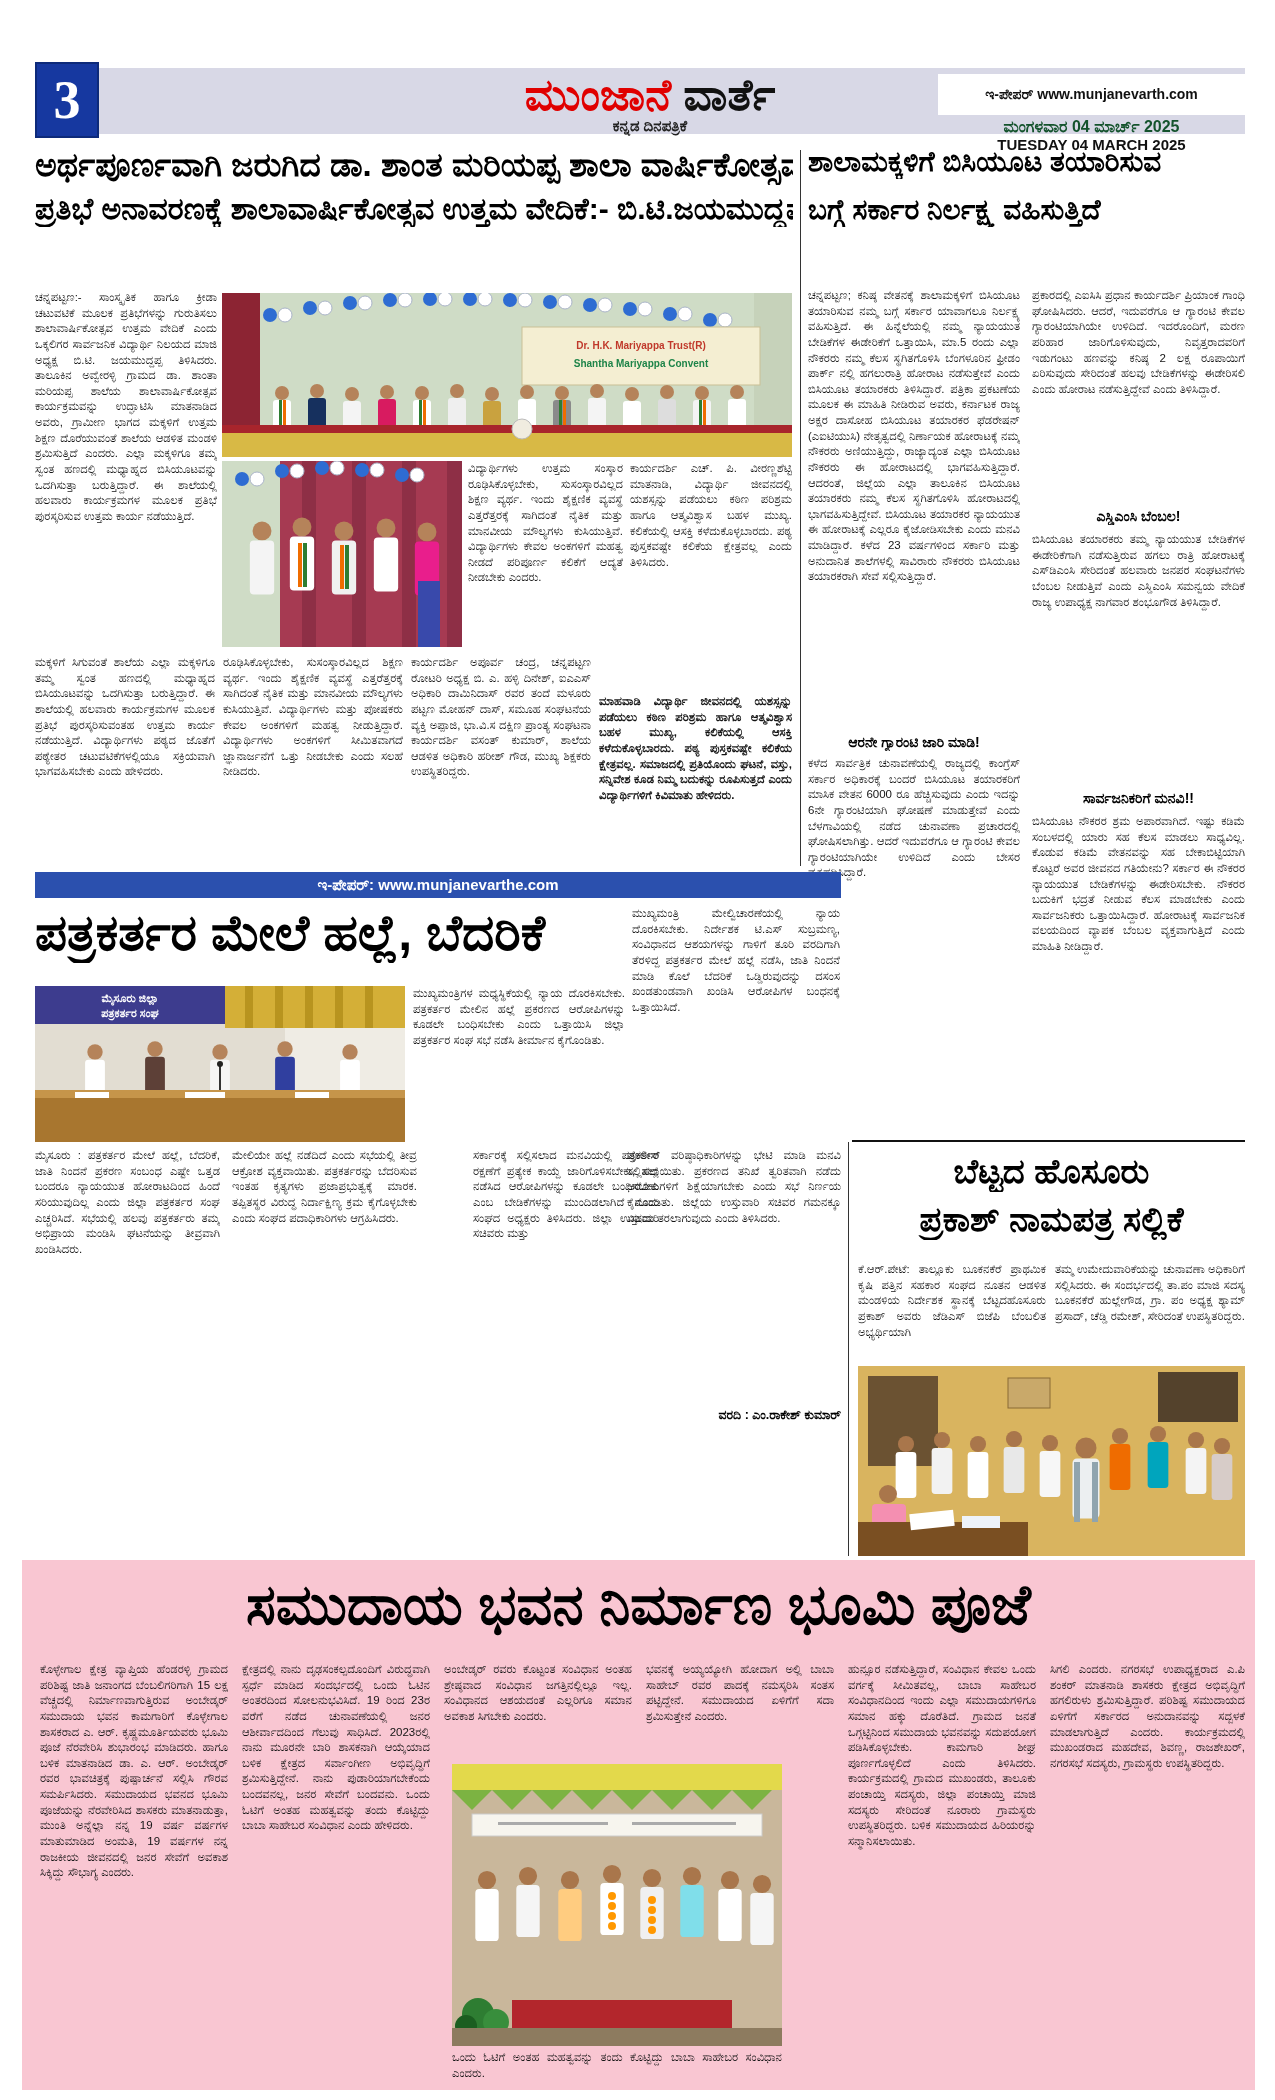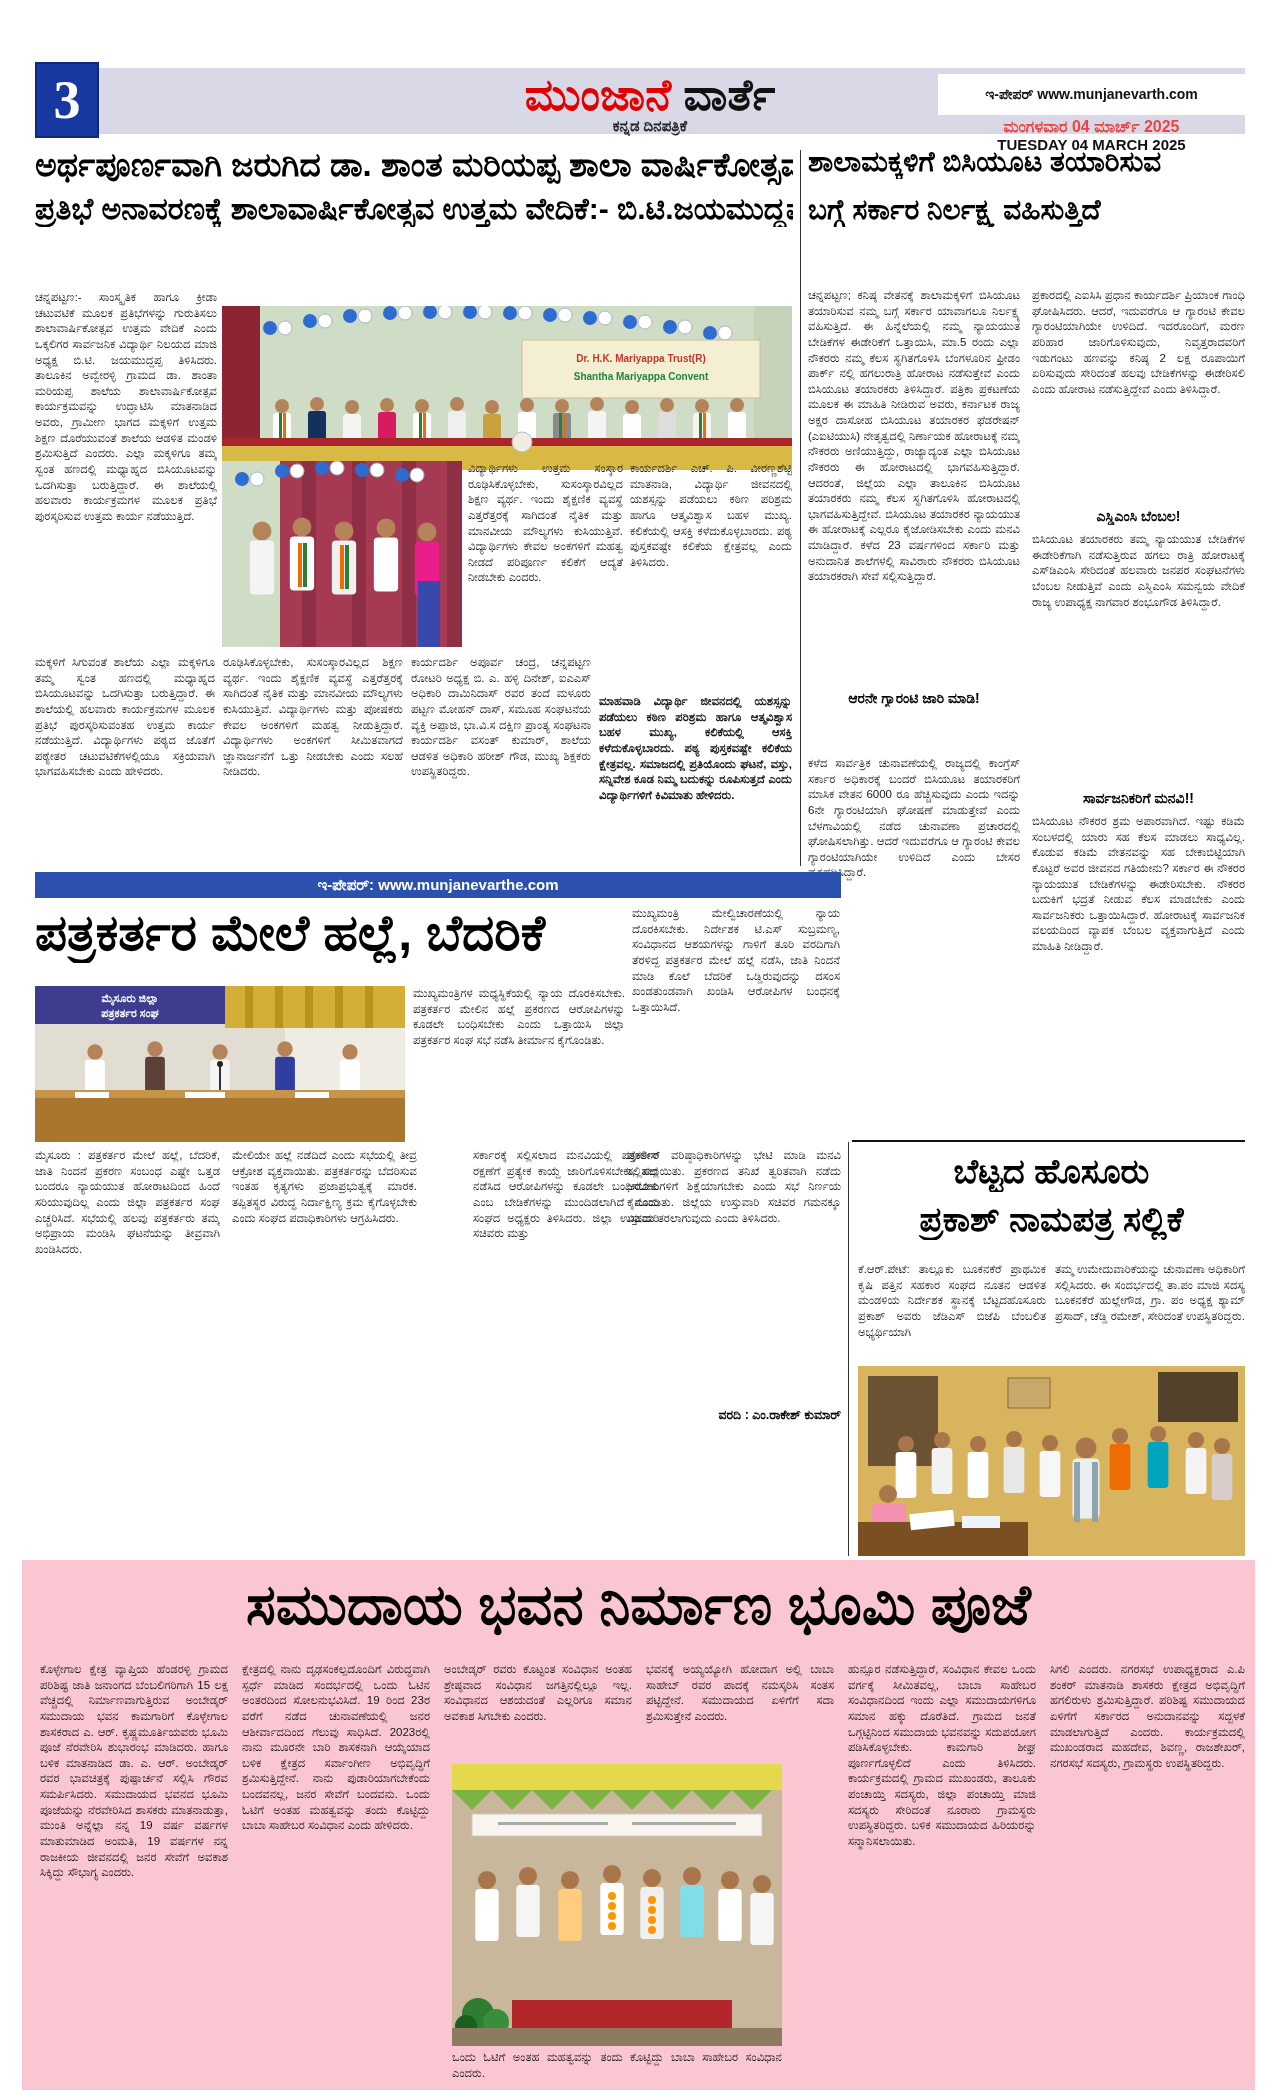--- a/index.html
+++ b/index.html
@@ -12,21 +12,21 @@
   .band{background:#d8d8e6;}
   .pagebox{background:#1638a0;border:2px solid #0d2a7a;color:#fff;
            font-family:"Liberation Serif",serif;font-weight:bold;font-size:54px;
            display:flex;align-items:center;justify-content:center;}
   .masthead{font-size:44px;font-weight:800;text-align:center;white-space:nowrap;overflow:hidden;}
   .masthead .red{color:#e00000;}
   .masthead .blk{color:#111;}
   .msub{font-size:15px;font-weight:700;text-align:center;color:#222;}
   .epaper{background:#ffffff;font-size:14px;font-weight:700;color:#111;text-align:center;
           padding:12px 4px;white-space:nowrap;overflow:hidden;}
-  .kdate{color:#ef4444;font-size:16px;font-weight:800;text-align:center;margin-top:3px;white-space:nowrap;}
+  .kdate{color:#14532d;font-size:16px;font-weight:800;text-align:center;margin-top:3px;white-space:nowrap;}
   .edate{color:#111;font-size:15px;font-weight:800;text-align:center;white-space:nowrap;}
   .vrule{border-left:1.5px solid #333;}
   .hrule{border-top:2px solid #111;}
   .bluebanner{background:#2b50ae;color:#fff;font-size:15px;font-weight:700;
               text-align:center;line-height:26px;white-space:nowrap;overflow:hidden;}
   .pinkbg{background:#f9c6d2;}
   .byline{font-weight:800;font-size:12.5px;text-align:right;margin-top:8px;color:#000;}
   svg{display:block;}
 </style>
 </head>
@@ -47,21 +47,21 @@
     <div class="epaper">ಇ-ಪೇಪರ್ www.munjanevarth.com</div>
     <div class="kdate">ಮಂಗಳವಾರ 04 ಮಾರ್ಚ್ 2025</div>
     <div class="edate">TUESDAY 04 MARCH 2025</div>
   </div>
 
   <div class="abs hl" style="left:35px;top:146px;width:758px;font-size:33px;">ಅರ್ಥಪೂರ್ಣವಾಗಿ ಜರುಗಿದ ಡಾ. ಶಾಂತ ಮರಿಯಪ್ಪ ಶಾಲಾ ವಾರ್ಷಿಕೋತ್ಸವ</div>
   <div class="abs hl" style="left:35px;top:192px;width:758px;font-size:30px;">ಪ್ರತಿಭೆ ಅನಾವರಣಕ್ಕೆ ಶಾಲಾವಾರ್ಷಿಕೋತ್ಸವ ಉತ್ತಮ ವೇದಿಕೆ:- ಬಿ.ಟಿ.ಜಯಮುದ್ದಪ್ಪ</div>
 
   <div class="abs bt" style="left:35px;top:290px;width:182px;height:358px;">ಚನ್ನಪಟ್ಟಣ:- ಸಾಂಸ್ಕೃತಿಕ ಹಾಗೂ ಕ್ರೀಡಾ ಚಟುವಟಿಕೆ ಮೂಲಕ ಪ್ರತಿಭೆಗಳನ್ನು ಗುರುತಿಸಲು ಶಾಲಾವಾರ್ಷಿಕೋತ್ಸವ ಉತ್ತಮ ವೇದಿಕೆ ಎಂದು ಒಕ್ಕಲಿಗರ ಸಾರ್ವಜನಿಕ ವಿದ್ಯಾರ್ಥಿ ನಿಲಯದ ಮಾಜಿ ಅಧ್ಯಕ್ಷ ಬಿ.ಟಿ. ಜಯಮುದ್ದಪ್ಪ ತಿಳಿಸಿದರು. ತಾಲೂಕಿನ ಅವ್ವೇರಳ್ಳಿ ಗ್ರಾಮದ ಡಾ. ಶಾಂತಾ ಮರಿಯಪ್ಪ ಶಾಲೆಯ ಶಾಲಾವಾರ್ಷಿಕೋತ್ಸವ ಕಾರ್ಯಕ್ರಮವನ್ನು ಉದ್ಘಾಟಿಸಿ ಮಾತನಾಡಿದ ಅವರು, ಗ್ರಾಮೀಣ ಭಾಗದ ಮಕ್ಕಳಿಗೆ ಉತ್ತಮ ಶಿಕ್ಷಣ ದೊರೆಯುವಂತೆ ಶಾಲೆಯ ಆಡಳಿತ ಮಂಡಳಿ ಶ್ರಮಿಸುತ್ತಿದೆ ಎಂದರು. ಎಲ್ಲಾ ಮಕ್ಕಳಿಗೂ ತಮ್ಮ ಸ್ವಂತ ಹಣದಲ್ಲಿ ಮಧ್ಯಾಹ್ನದ ಬಿಸಿಯೂಟವನ್ನು ಒದಗಿಸುತ್ತಾ ಬರುತ್ತಿದ್ದಾರೆ. ಈ ಶಾಲೆಯಲ್ಲಿ ಹಲವಾರು ಕಾರ್ಯಕ್ರಮಗಳ ಮೂಲಕ ಪ್ರತಿಭೆ ಪುರಸ್ಕರಿಸುವ ಉತ್ತಮ ಕಾರ್ಯ ನಡೆಯುತ್ತಿದೆ.</div>
 
-  <div class="abs" style="left:222px;top:306px;width:570px;height:164px;">
+  <div class="abs" style="left:222px;top:293px;width:570px;height:164px;">
     <svg width="570" height="164" viewBox="0 0 570 164" preserveAspectRatio="none">
       <defs>
         <g id="P1">
             <circle cy="0" r="7" fill="#b5835a"></circle>
             <rect x="-9" y="7" width="18" height="40" rx="3" fill="currentColor"></rect>
           </g>
         <g id="B1">
             <circle r="7" fill="#2e6cd2"></circle>
             <circle cx="15" r="7" fill="#ffffff" stroke="#aab4c8"></circle>
           </g>
@@ -165,21 +165,21 @@
   <div class="abs bt" style="left:223px;top:655px;width:180px;height:210px;">ರೂಢಿಸಿಕೊಳ್ಳಬೇಕು, ಸುಸಂಸ್ಕಾರವಿಲ್ಲದ ಶಿಕ್ಷಣ ವ್ಯರ್ಥ. ಇಂದು ಶೈಕ್ಷಣಿಕ ವ್ಯವಸ್ಥೆ ಎತ್ತರೆತ್ತರಕ್ಕೆ ಸಾಗಿದಂತೆ ನೈತಿಕ ಮತ್ತು ಮಾನವೀಯ ಮೌಲ್ಯಗಳು ಕುಸಿಯುತ್ತಿವೆ. ವಿದ್ಯಾರ್ಥಿಗಳು ಮತ್ತು ಪೋಷಕರು ಕೇವಲ ಅಂಕಗಳಿಗೆ ಮಹತ್ವ ನೀಡುತ್ತಿದ್ದಾರೆ. ವಿದ್ಯಾರ್ಥಿಗಳು ಅಂಕಗಳಿಗೆ ಸೀಮಿತವಾಗದೆ ಜ್ಞಾನಾರ್ಜನೆಗೆ ಒತ್ತು ನೀಡಬೇಕು ಎಂದು ಸಲಹೆ ನೀಡಿದರು.</div>
   <div class="abs bt" style="left:411px;top:655px;width:180px;height:210px;">ಕಾರ್ಯದರ್ಶಿ ಅಪೂರ್ವ ಚಂದ್ರ, ಚನ್ನಪಟ್ಟಣ ರೋಟರಿ ಅಧ್ಯಕ್ಷ ಬಿ. ಎ. ಹಳ್ಳಿ ದಿನೇಶ್, ಐಎಎಸ್ ಅಧಿಕಾರಿ ದಾಮಿನಿದಾಸ್ ರವರ ತಂದೆ ಮಳೂರು ಪಟ್ಟಣ ಮೋಹನ್ ದಾಸ್, ಸಮೂಹ ಸಂಘಟನೆಯ ವ್ಯಕ್ತಿ ಅಪ್ಪಾಜಿ, ಭಾ.ವಿ.ಸ ದಕ್ಷಿಣ ಪ್ರಾಂತ್ಯ ಸಂಘಟನಾ ಕಾರ್ಯದರ್ಶಿ ವಸಂತ್ ಕುಮಾರ್, ಶಾಲೆಯ ಆಡಳಿತ ಅಧಿಕಾರಿ ಹರೀಶ್ ಗೌಡ, ಮುಖ್ಯ ಶಿಕ್ಷಕರು ಉಪಸ್ಥಿತರಿದ್ದರು.</div>
   <div class="abs bt" style="left:599px;top:694px;width:193px;height:210px;font-weight:bold;">ಮಾಹವಾಡಿ ವಿದ್ಯಾರ್ಥಿ ಜೀವನದಲ್ಲಿ ಯಶಸ್ಸನ್ನು ಪಡೆಯಲು ಕಠಿಣ ಪರಿಶ್ರಮ ಹಾಗೂ ಆತ್ಮವಿಶ್ವಾಸ ಬಹಳ ಮುಖ್ಯ, ಕಲಿಕೆಯಲ್ಲಿ ಆಸಕ್ತಿ ಕಳೆದುಕೊಳ್ಳಬಾರದು. ಪಠ್ಯ ಪುಸ್ತಕವಷ್ಟೇ ಕಲಿಕೆಯ ಕ್ಷೇತ್ರವಲ್ಲ. ಸಮಾಜದಲ್ಲಿ ಪ್ರತಿಯೊಂದು ಘಟನೆ, ವಸ್ತು, ಸನ್ನಿವೇಶ ಕೂಡ ನಿಮ್ಮ ಬದುಕನ್ನು ರೂಪಿಸುತ್ತದೆ ಎಂದು ವಿದ್ಯಾರ್ಥಿಗಳಿಗೆ ಕಿವಿಮಾತು ಹೇಳಿದರು.</div>
 
   <div class="abs vrule" style="left:800px;top:150px;height:716px;"></div>
 
   <div class="abs hl" style="left:808px;top:146px;width:437px;font-size:28px;">ಶಾಲಾಮಕ್ಕಳಿಗೆ ಬಿಸಿಯೂಟ ತಯಾರಿಸುವ</div>
   <div class="abs hl" style="left:808px;top:194px;width:437px;font-size:28px;">ಬಗ್ಗೆ ಸರ್ಕಾರ ನಿರ್ಲಕ್ಷ್ಯ ವಹಿಸುತ್ತಿದೆ</div>
 
   <div class="abs bt" style="left:808px;top:288px;width:212px;height:440px;">ಚನ್ನಪಟ್ಟಣ; ಕನಿಷ್ಠ ವೇತನಕ್ಕೆ ಶಾಲಾಮಕ್ಕಳಿಗೆ ಬಿಸಿಯೂಟ ತಯಾರಿಸುವ ನಮ್ಮ ಬಗ್ಗೆ ಸರ್ಕಾರ ಯಾವಾಗಲೂ ನಿರ್ಲಕ್ಷ್ಯ ವಹಿಸುತ್ತಿದೆ. ಈ ಹಿನ್ನೆಲೆಯಲ್ಲಿ ನಮ್ಮ ನ್ಯಾಯಯುತ ಬೇಡಿಕೆಗಳ ಈಡೇರಿಕೆಗೆ ಒತ್ತಾಯಿಸಿ, ಮಾ.5 ರಂದು ಎಲ್ಲಾ ನೌಕರರು ನಮ್ಮ ಕೆಲಸ ಸ್ಥಗಿತಗೊಳಿಸಿ ಬೆಂಗಳೂರಿನ ಫ್ರೀಡಂ ಪಾರ್ಕ್ ನಲ್ಲಿ ಹಗಲುರಾತ್ರಿ ಹೋರಾಟ ನಡೆಸುತ್ತೇವೆ ಎಂದು ಬಿಸಿಯೂಟ ತಯಾರಕರು ತಿಳಿಸಿದ್ದಾರೆ. ಪತ್ರಿಕಾ ಪ್ರಕಟಣೆಯ ಮೂಲಕ ಈ ಮಾಹಿತಿ ನೀಡಿರುವ ಅವರು, ಕರ್ನಾಟಕ ರಾಜ್ಯ ಅಕ್ಷರ ದಾಸೋಹ ಬಿಸಿಯೂಟ ತಯಾರಕರ ಫೆಡರೇಷನ್ (ಎಐಟಿಯುಸಿ) ನೇತೃತ್ವದಲ್ಲಿ ನಿರ್ಣಾಯಕ ಹೋರಾಟಕ್ಕೆ ನಮ್ಮ ನೌಕರರು ಅಣಿಯುತ್ತಿದ್ದು, ರಾಜ್ಯಾದ್ಯಂತ ಎಲ್ಲಾ ಬಿಸಿಯೂಟ ನೌಕರರು ಈ ಹೋರಾಟದಲ್ಲಿ ಭಾಗವಹಿಸುತ್ತಿದ್ದಾರೆ. ಆದರಂತೆ, ಜಿಲ್ಲೆಯ ಎಲ್ಲಾ ತಾಲೂಕಿನ ಬಿಸಿಯೂಟ ತಯಾರಕರು ನಮ್ಮ ಕೆಲಸ ಸ್ಥಗಿತಗೊಳಿಸಿ ಹೋರಾಟದಲ್ಲಿ ಭಾಗವಹಿಸುತ್ತಿದ್ದೇವೆ. ಬಿಸಿಯೂಟ ತಯಾರಕರ ನ್ಯಾಯಯುತ ಈ ಹೋರಾಟಕ್ಕೆ ಎಲ್ಲರೂ ಕೈಜೋಡಿಸಬೇಕು ಎಂದು ಮನವಿ ಮಾಡಿದ್ದಾರೆ. ಕಳೆದ 23 ವರ್ಷಗಳಿಂದ ಸರ್ಕಾರಿ ಮತ್ತು ಅನುದಾನಿತ ಶಾಲೆಗಳಲ್ಲಿ ಸಾವಿರಾರು ನೌಕರರು ಬಿಸಿಯೂಟ ತಯಾರಕರಾಗಿ ಸೇವೆ ಸಲ್ಲಿಸುತ್ತಿದ್ದಾರೆ.</div>
-  <div class="abs subhead" style="left:808px;top:690px;width:212px;">ಆರನೇ ಗ್ಯಾರಂಟಿ ಜಾರಿ ಮಾಡಿ!</div>
+  <div class="abs subhead" style="left:808px;top:734px;width:212px;">ಆರನೇ ಗ್ಯಾರಂಟಿ ಜಾರಿ ಮಾಡಿ!</div>
   <div class="abs bt" style="left:808px;top:756px;width:212px;height:374px;">ಕಳೆದ ಸಾರ್ವತ್ರಿಕ ಚುನಾವಣೆಯಲ್ಲಿ ರಾಜ್ಯದಲ್ಲಿ ಕಾಂಗ್ರೆಸ್ ಸರ್ಕಾರ ಅಧಿಕಾರಕ್ಕೆ ಬಂದರೆ ಬಿಸಿಯೂಟ ತಯಾರಕರಿಗೆ ಮಾಸಿಕ ವೇತನ 6000 ರೂ ಹೆಚ್ಚಿಸುವುದು ಎಂದು ಇದನ್ನು 6ನೇ ಗ್ಯಾರಂಟಿಯಾಗಿ ಘೋಷಣೆ ಮಾಡುತ್ತೇವೆ ಎಂದು ಬೆಳಗಾವಿಯಲ್ಲಿ ನಡೆದ ಚುನಾವಣಾ ಪ್ರಚಾರದಲ್ಲಿ ಘೋಷಿಸಲಾಗಿತ್ತು. ಆದರೆ ಇದುವರೆಗೂ ಆ ಗ್ಯಾರಂಟಿ ಕೇವಲ ಗ್ಯಾರಂಟಿಯಾಗಿಯೇ ಉಳಿದಿದೆ ಎಂದು ಬೇಸರ ವ್ಯಕ್ತಪಡಿಸಿದ್ದಾರೆ.</div>
 
   <div class="abs bt" style="left:1032px;top:288px;width:213px;height:216px;">ಪ್ರಕಾರದಲ್ಲಿ ಎಐಸಿಸಿ ಪ್ರಧಾನ ಕಾರ್ಯದರ್ಶಿ ಪ್ರಿಯಾಂಕ ಗಾಂಧಿ ಘೋಷಿಸಿದರು. ಆದರೆ, ಇದುವರೆಗೂ ಆ ಗ್ಯಾರಂಟಿ ಕೇವಲ ಗ್ಯಾರಂಟಿಯಾಗಿಯೇ ಉಳಿದಿದೆ. ಇದರೊಂದಿಗೆ, ಮರಣ ಪರಿಹಾರ ಜಾರಿಗೊಳಿಸುವುದು, ನಿವೃತ್ತರಾದವರಿಗೆ ಇಡುಗಂಟು ಹಣವನ್ನು ಕನಿಷ್ಠ 2 ಲಕ್ಷ ರೂಪಾಯಿಗೆ ಏರಿಸುವುದು ಸೇರಿದಂತೆ ಹಲವು ಬೇಡಿಕೆಗಳನ್ನು ಈಡೇರಿಸಲಿ ಎಂದು ಹೋರಾಟ ನಡೆಸುತ್ತಿದ್ದೇವೆ ಎಂದು ತಿಳಿಸಿದ್ದಾರೆ.</div>
   <div class="abs subhead" style="left:1032px;top:508px;width:213px;">ಎಸ್ಡಿಎಂಸಿ ಬೆಂಬಲ!</div>
   <div class="abs bt" style="left:1032px;top:532px;width:213px;height:254px;">ಬಿಸಿಯೂಟ ತಯಾರಕರು ತಮ್ಮ ನ್ಯಾಯಯುತ ಬೇಡಿಕೆಗಳ ಈಡೇರಿಕೆಗಾಗಿ ನಡೆಸುತ್ತಿರುವ ಹಗಲು ರಾತ್ರಿ ಹೋರಾಟಕ್ಕೆ ಎಸ್‌ಡಿಎಂಸಿ ಸೇರಿದಂತೆ ಹಲವಾರು ಜನಪರ ಸಂಘಟನೆಗಳು ಬೆಂಬಲ ನೀಡುತ್ತಿವೆ ಎಂದು ಎಸ್ಡಿಎಂಸಿ ಸಮನ್ವಯ ವೇದಿಕೆ ರಾಜ್ಯ ಉಪಾಧ್ಯಕ್ಷ ನಾಗವಾರ ಶಂಭೂಗೌಡ ತಿಳಿಸಿದ್ದಾರೆ.</div>
   <div class="abs subhead" style="left:1032px;top:790px;width:213px;">ಸಾರ್ವಜನಿಕರಿಗೆ ಮನವಿ!!</div>
   <div class="abs bt" style="left:1032px;top:814px;width:213px;height:316px;">ಬಿಸಿಯೂಟ ನೌಕರರ ಶ್ರಮ ಅಪಾರವಾಗಿದೆ. ಇಷ್ಟು ಕಡಿಮೆ ಸಂಬಳದಲ್ಲಿ ಯಾರು ಸಹ ಕೆಲಸ ಮಾಡಲು ಸಾಧ್ಯವಿಲ್ಲ. ಕೊಡುವ ಕಡಿಮೆ ವೇತನವನ್ನು ಸಹ ಬೇಕಾಬಿಟ್ಟಿಯಾಗಿ ಕೊಟ್ಟರೆ ಅವರ ಜೀವನದ ಗತಿಯೇನು? ಸರ್ಕಾರ ಈ ನೌಕರರ ನ್ಯಾಯಯುತ ಬೇಡಿಕೆಗಳನ್ನು ಈಡೇರಿಸಬೇಕು. ನೌಕರರ ಬದುಕಿಗೆ ಭದ್ರತೆ ನೀಡುವ ಕೆಲಸ ಮಾಡಬೇಕು ಎಂದು ಸಾರ್ವಜನಿಕರು ಒತ್ತಾಯಿಸಿದ್ದಾರೆ. ಹೋರಾಟಕ್ಕೆ ಸಾರ್ವಜನಿಕ ವಲಯದಿಂದ ವ್ಯಾಪಕ ಬೆಂಬಲ ವ್ಯಕ್ತವಾಗುತ್ತಿದೆ ಎಂದು ಮಾಹಿತಿ ನೀಡಿದ್ದಾರೆ.</div>
 
   <div class="abs bluebanner" style="left:35px;top:872px;width:806px;height:26px;">ಇ-ಪೇಪರ್: www.munjanevarthe.com</div>
   <div class="abs hl" style="left:35px;top:904px;width:592px;font-size:50px;">ಪತ್ರಕರ್ತರ ಮೇಲೆ ಹಲ್ಲೆ, ಬೆದರಿಕೆ</div>

